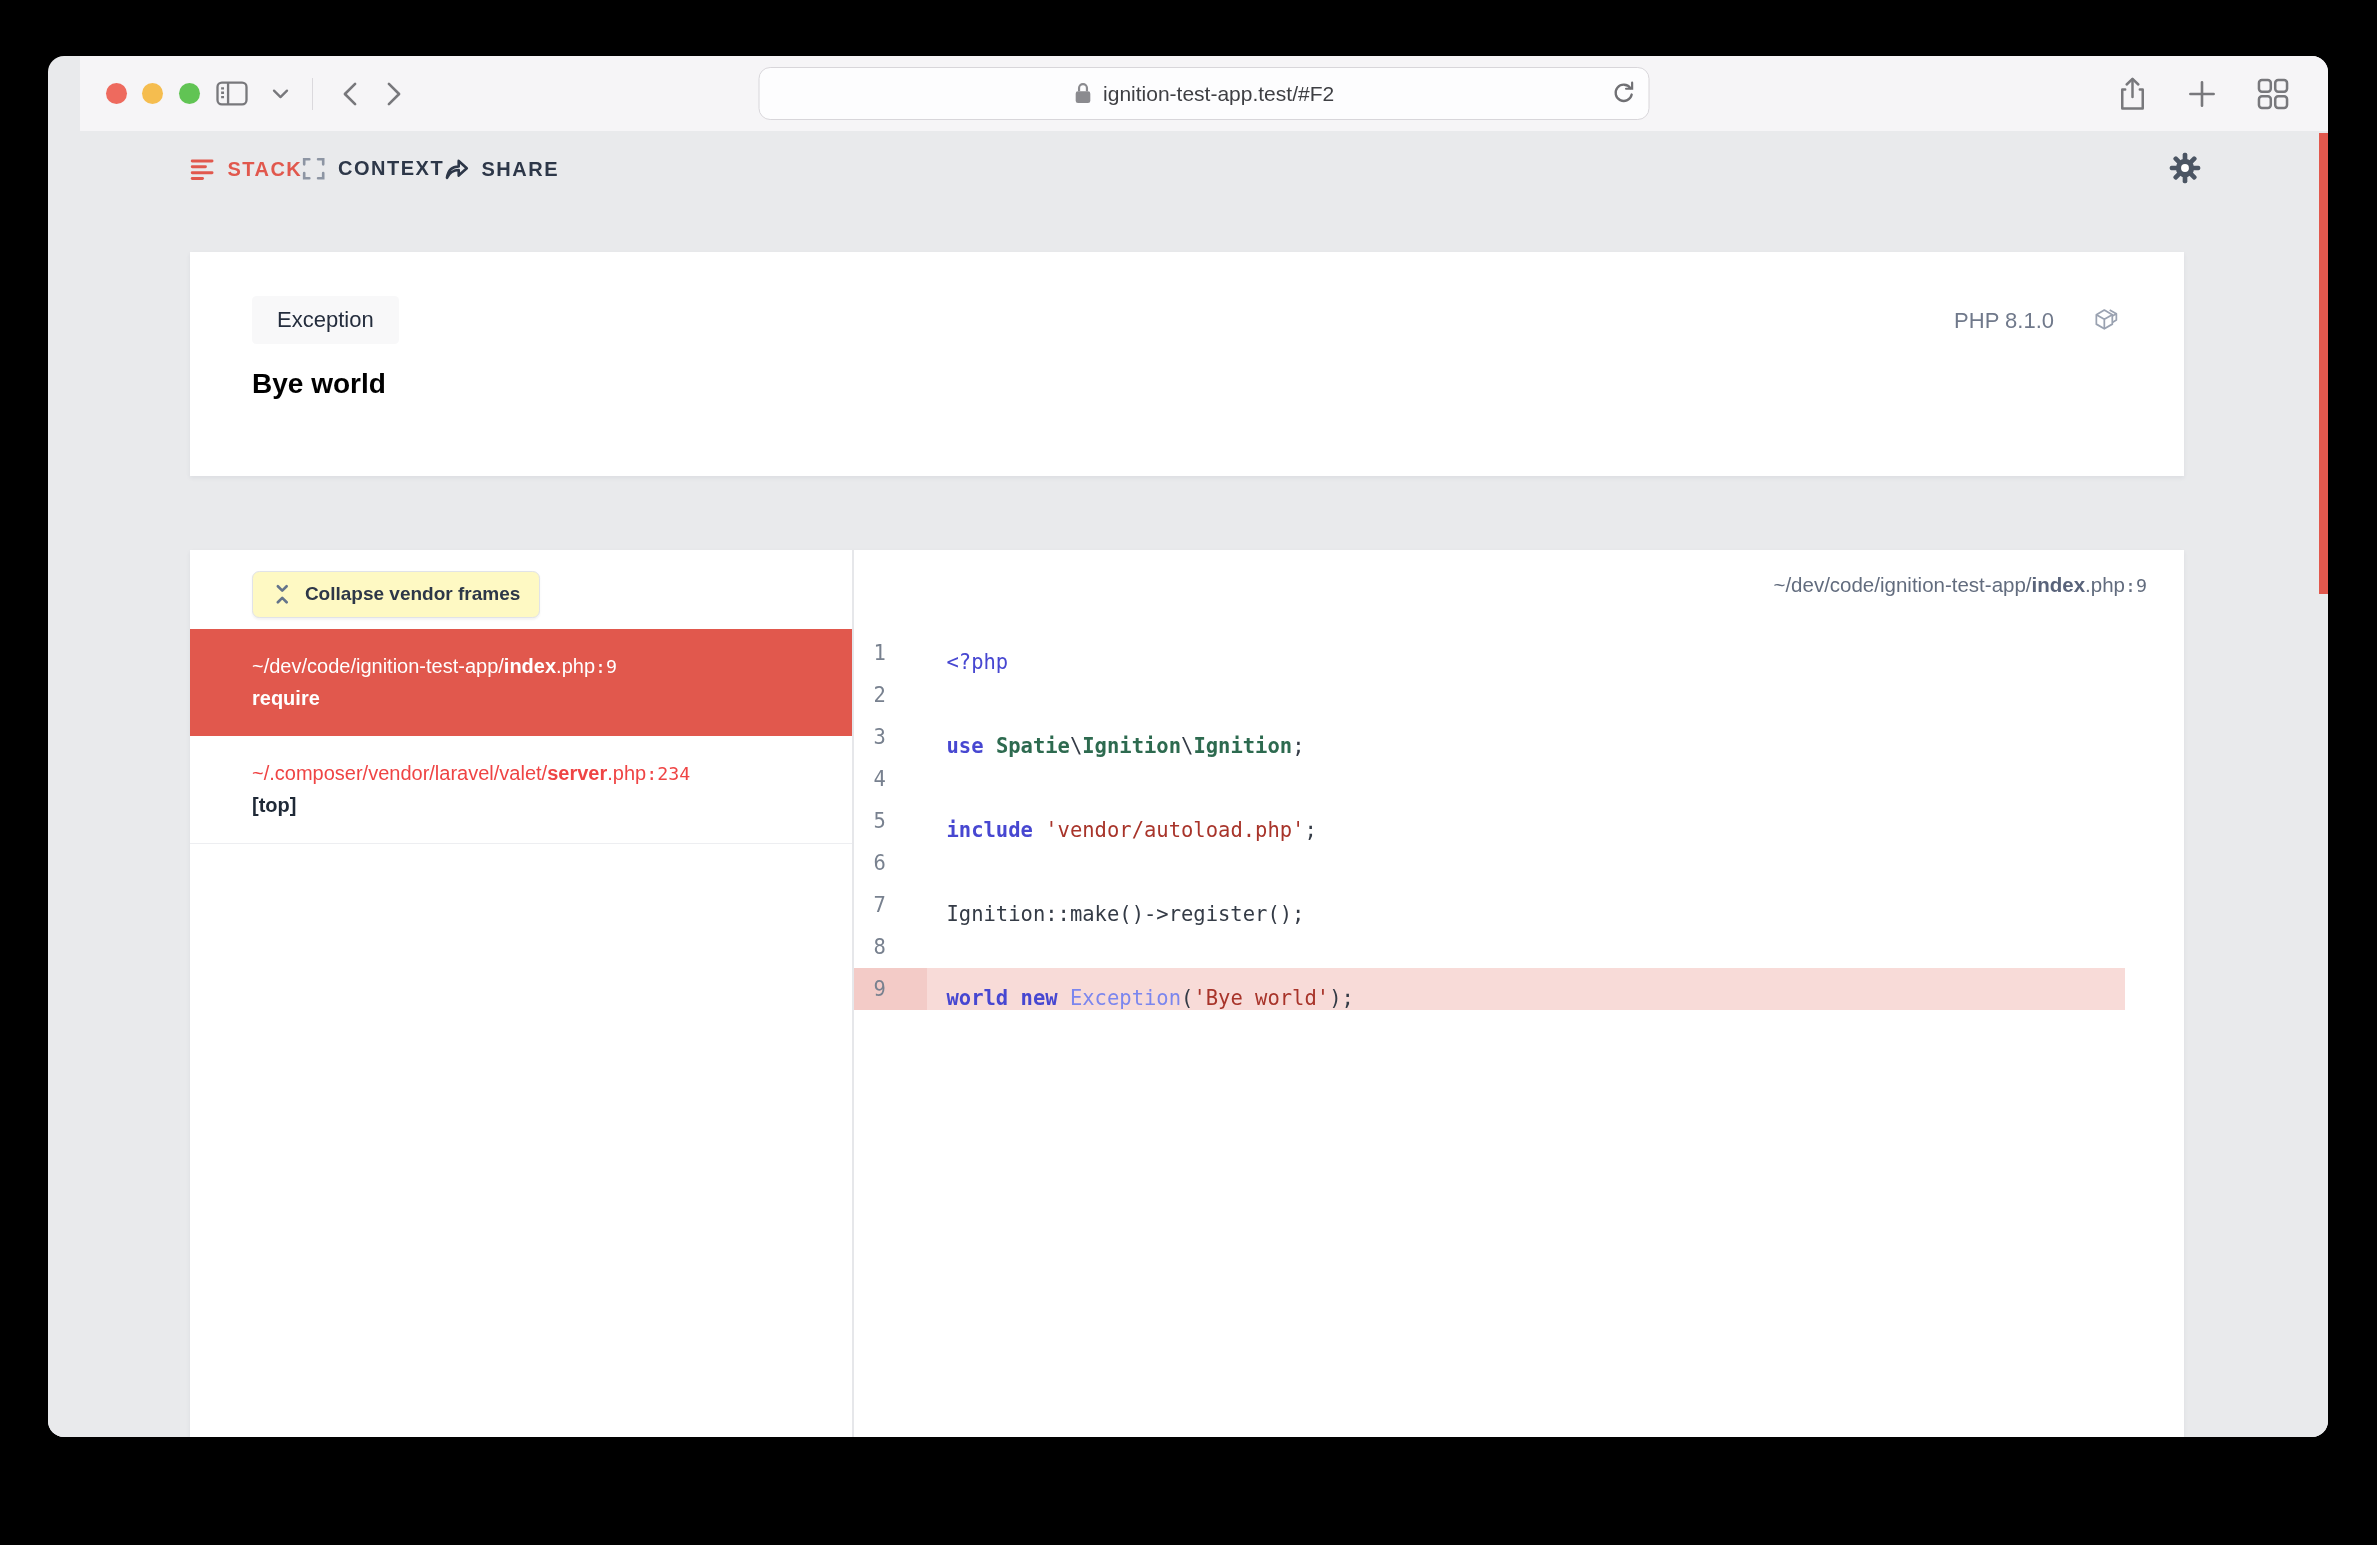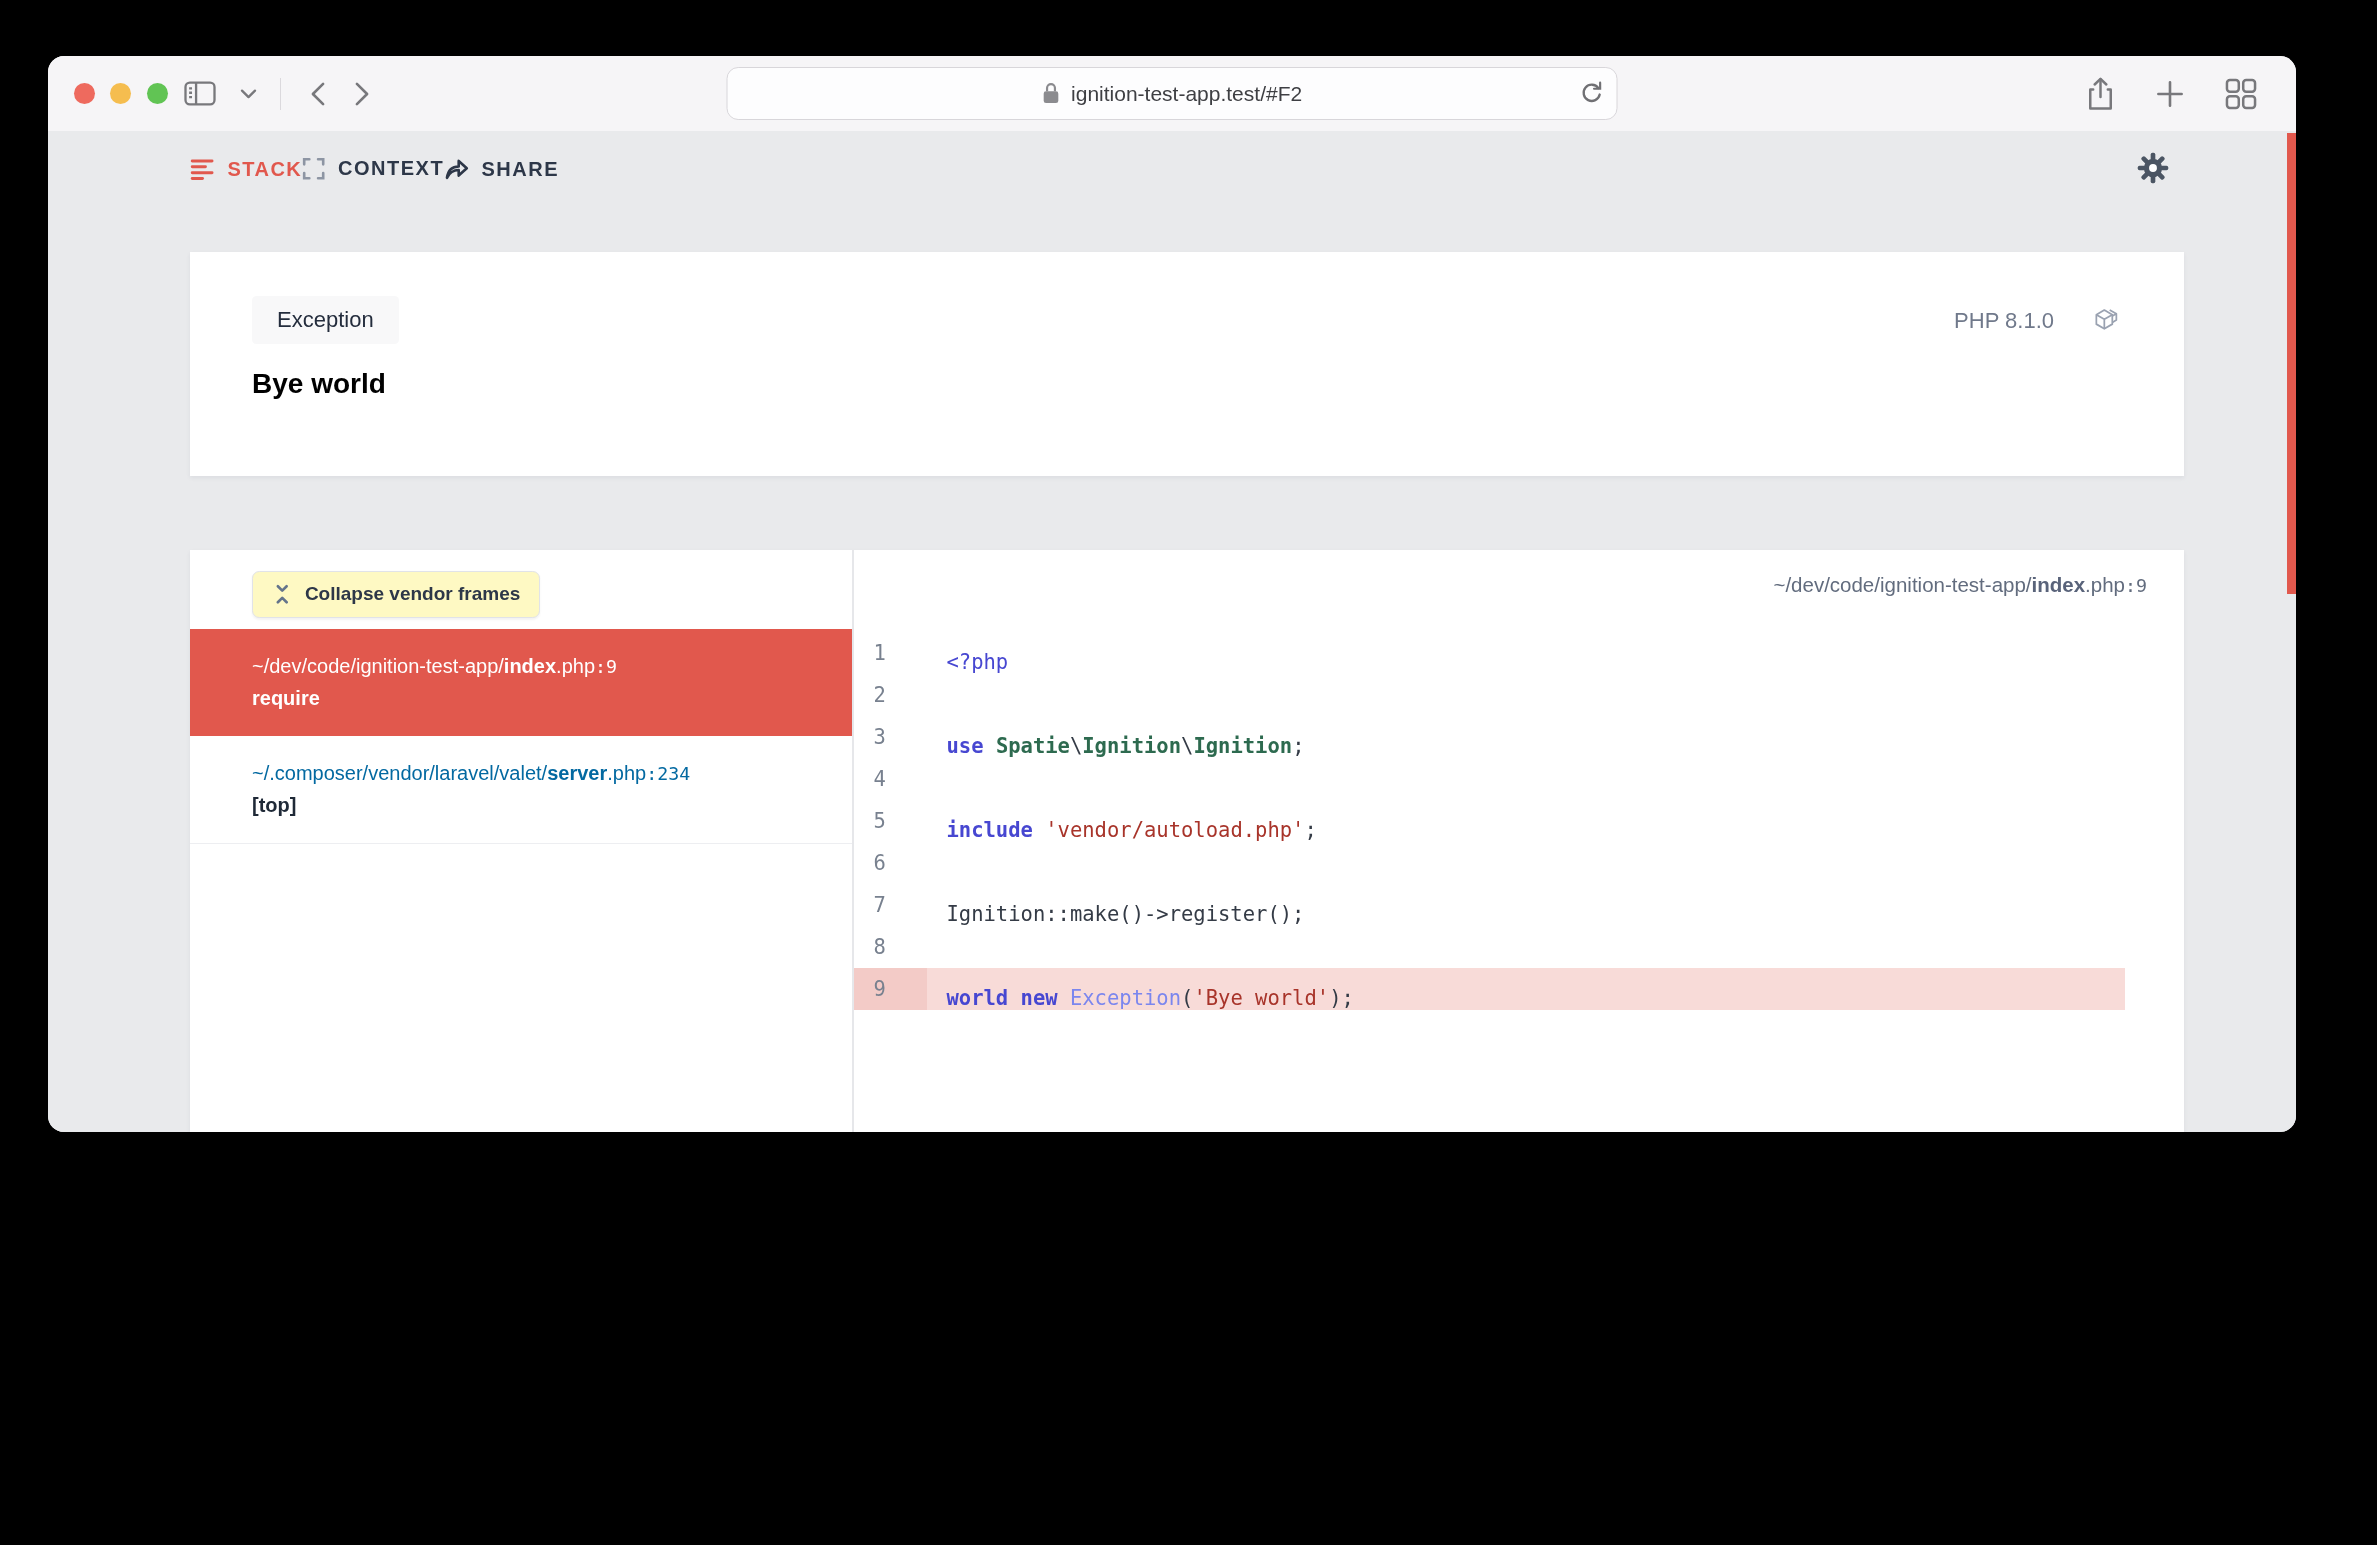--- a/index.html
+++ b/index.html
@@ -1,21 +1,21 @@
 <!DOCTYPE html>
 <html style="--accent-red: #e1584d; --page-bg: #e9eaec; --card-bg: #ffffff; --code-keyword: #4747d1; --code-class: #2d6a4f; --code-string: #a8342a; --code-exception: #7b86ee; --code-plain: #343b46; --highlight-row: #f8dbd8; --highlight-gutter: #f3cbc7; --traffic-red: #ee6a5e; --traffic-yellow: #f5bd4f; --traffic-green: #61c454;font-size:11.7px"><head>
 <meta charset="utf-8">
 <style>
   html,body{margin:0;padding:0;background:#000;}
   body{width:2377px;height:1546px;position:relative;overflow:hidden;
        font-family:"Liberation Sans",sans-serif;
        -webkit-font-smoothing:antialiased;}
-  .window{position:absolute;left:48px;top:56px;width:2248px;height:1076px;
+  .window{position:absolute;left:48px;top:56px;width:2248px;height:1381px;
           border-radius:16px;overflow:hidden;background:var(--page-bg,#e9eaec);
-          box-shadow:0 29px 88px rgba(0,0,0,.65);}
+          box-shadow:0 29px 88px rgba(0,0,0,.65);padding-left:32px;}
   
   .chrome{position:relative;height:75px;background:#f6f5f7;border-bottom:0.7px solid #d4d2d6;}
   .traffic{position:absolute;left:26px;top:27px;display:flex;gap:15.4px;}
   .light{width:21px;height:21px;border-radius:50%;}
   .chrome-icons{position:absolute;top:0;height:75px;display:flex;align-items:center;color:#78787c;}
   .chrome-icons.left{left:135px;gap:22px;}
   .chrome-icons.right{right:38px;gap:38px;}
   .vsep{width:0.7px;height:32px;background:#dbd9dd;}
   .urlbar{position:absolute;left:50%;top:11px;transform:translateX(-50%);
           width:889px;height:51px;border-radius:11.7px;background:#fdfdfe;
@@ -47,21 +47,21 @@
   .divider{width:1.5px;background:#e6e7ea;flex:none;}
   .code-panel{flex:1;background:var(--card-bg,#fff);overflow:hidden;}
   .collapse-btn{margin:20.5px 0 0 62px;display:inline-flex;align-items:center;gap:12.4px;
                 height:47px;padding:0 19px;background:#fef9c3;border:0.7px solid #e1e3e8;
                 border-radius:7.3px;box-shadow:0 1.5px 2.2px rgba(0,0,0,.05);
                 font-family:"Liberation Sans",sans-serif;font-size:19px;font-weight:700;
                 color:#2d3748;cursor:pointer;}
   .collapse-btn svg{color:#64748b;}
   .frame-list{list-style:none;margin:11.7px 0 0;padding:0;}
   .frame{padding:25px 29px 26px 62px;cursor:pointer;}
-  .frame-path{font-size:20px;color:#0369a1;line-height:1.25;}
+  .frame-path{font-size:20px;color:#ef4444;line-height:1.25;}
   .frame-path b{font-weight:700;}
   .line-label{font-family:"DejaVu Sans Mono",monospace;font-size:18.3px;}
   .frame-method{margin-top:8px;font-size:20px;font-weight:700;color:#1f2937;}
   .frame.active{background:var(--accent-red);}
   .frame.active .frame-path,.frame.active .frame-method{color:#fff;}
   .frame:not(.active){border-bottom:1.5px solid #edeef1;}
   .code-header{text-align:right;padding:23.4px 37px 0 0;font-size:20.5px;color:#626c7e;}
   .code-header b{font-weight:700;color:#59637a;}
   .code-block{margin-top:35px;}
   .code-row{display:flex;align-items:stretch;height:42px;margin-right:59px;}

